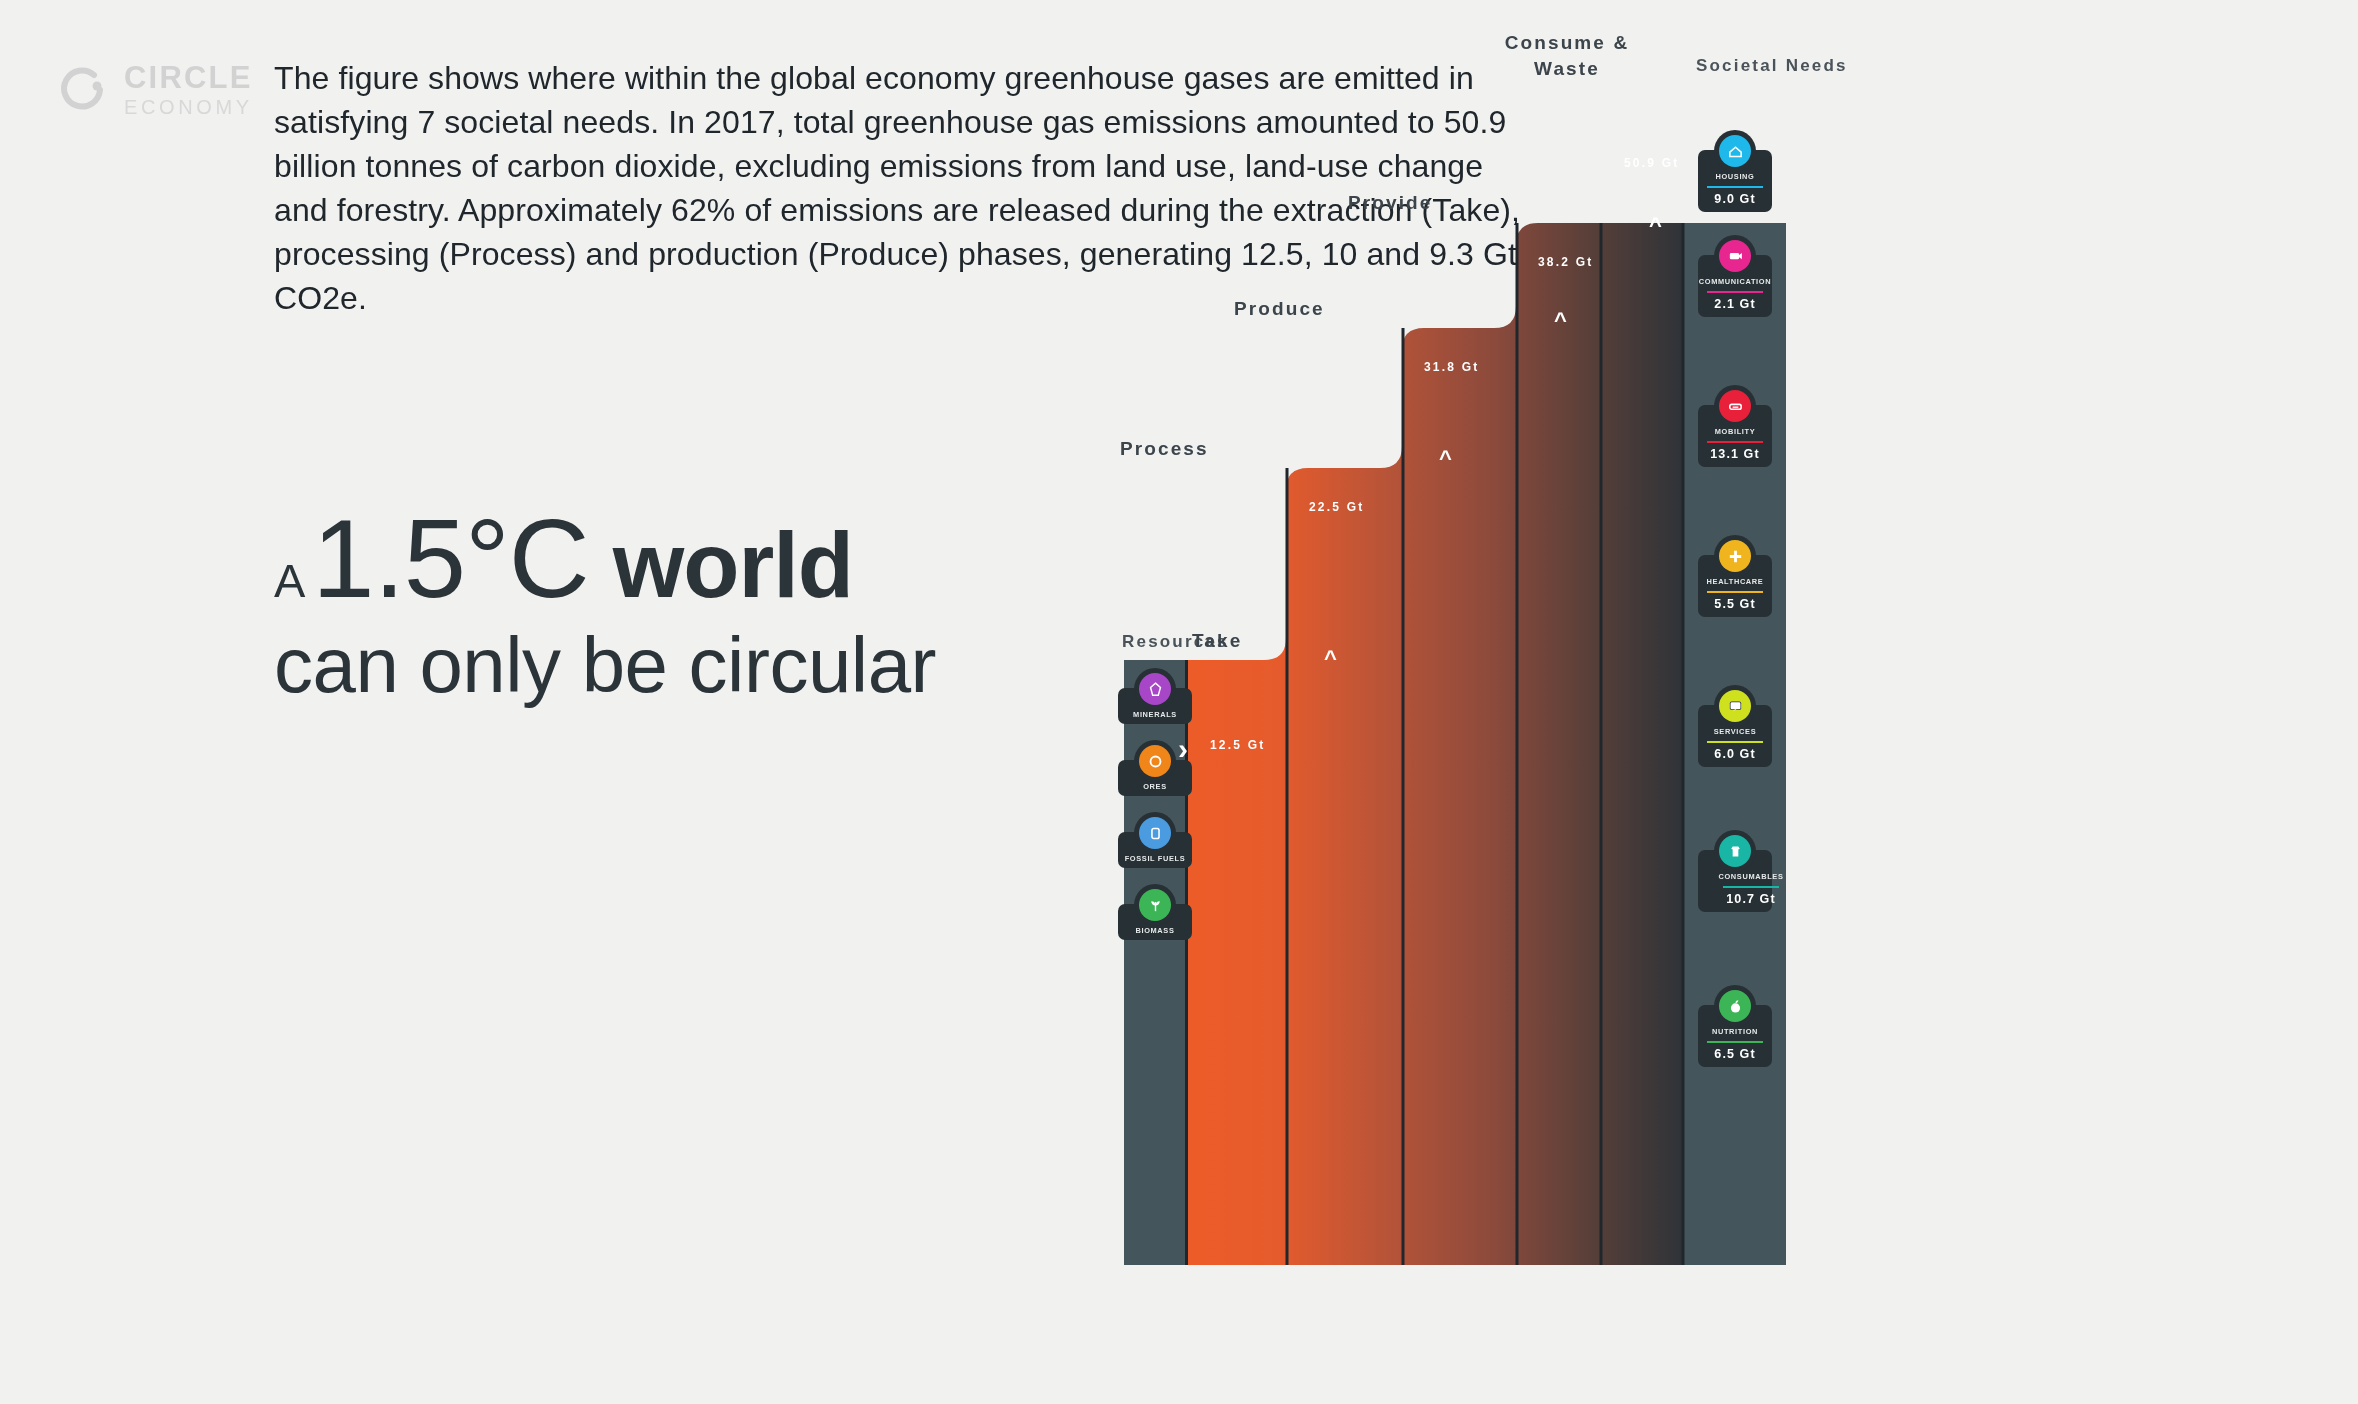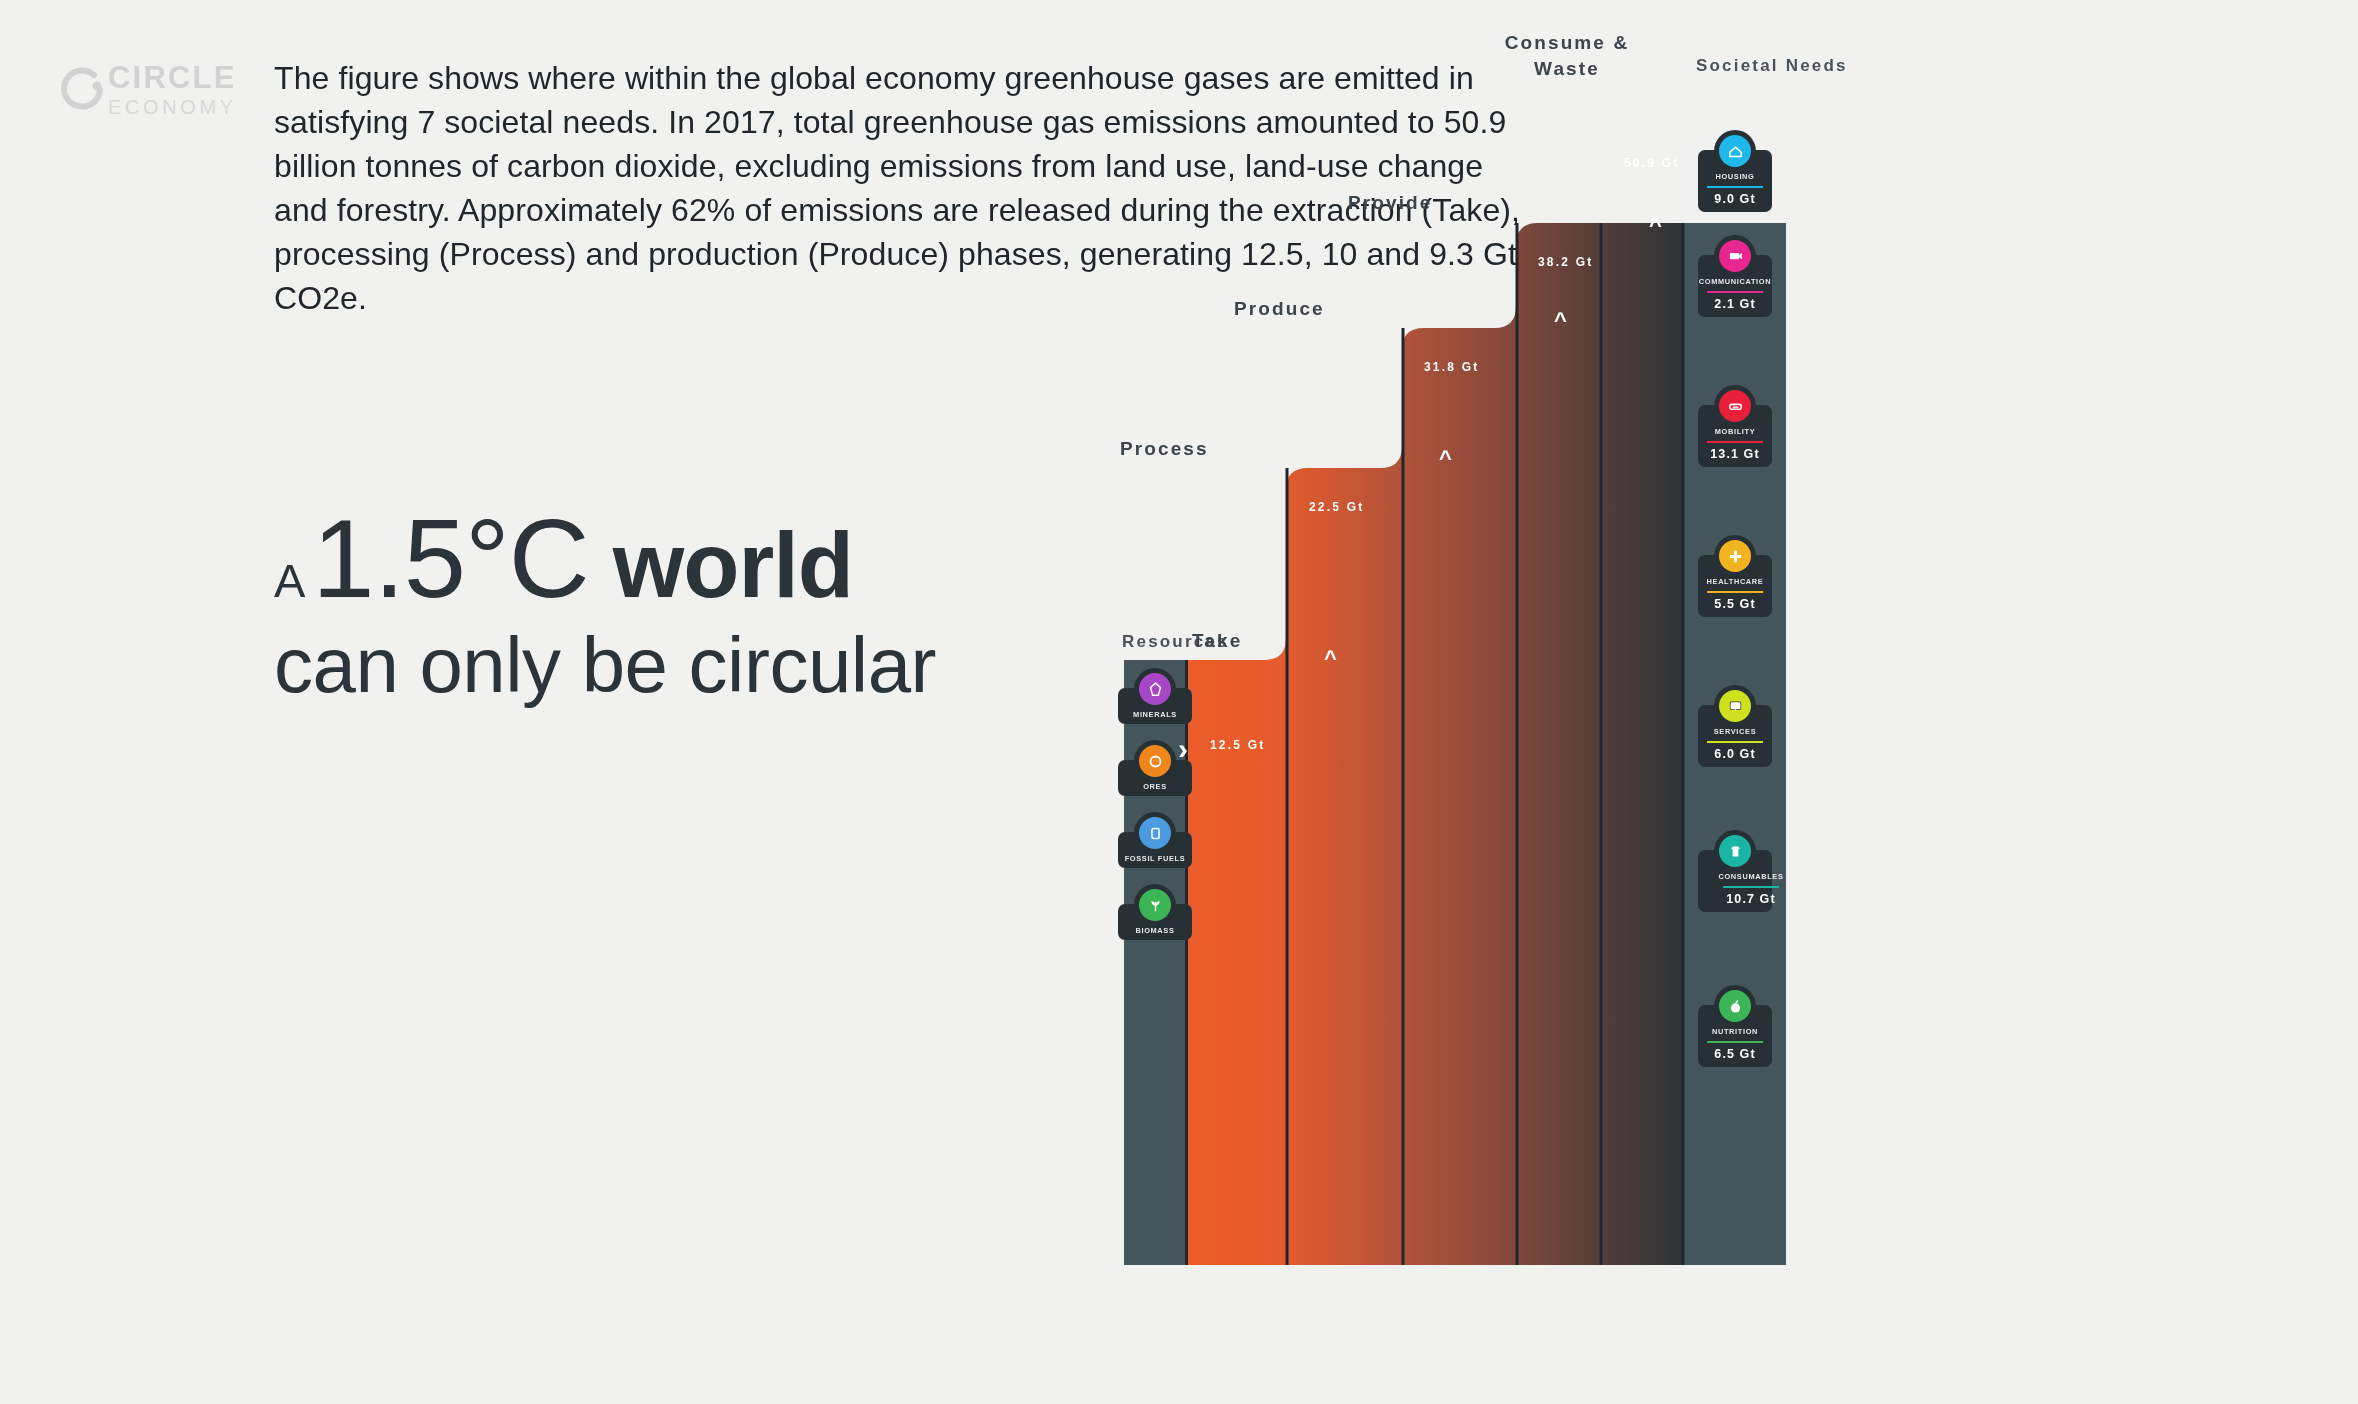--- a/index.html
+++ b/index.html
@@ -19,20 +19,21 @@
     background: #f1f1f0;
   }
 
   
   .logo {
     position: absolute;
     left: 56px;
     top: 62px;
     display: flex;
     align-items: center;
+    gap: 16px;
   }
   .logo-mark { width: 52px; height: 52px; flex: 0 0 auto; }
   .logo-words { display: flex; flex-direction: column; line-height: 1; }
   .logo-circle {
     font-size: 31px;
     font-weight: bold;
     letter-spacing: 2.2px;
     color: #d2d2d2;
   }
   .logo-economy {

